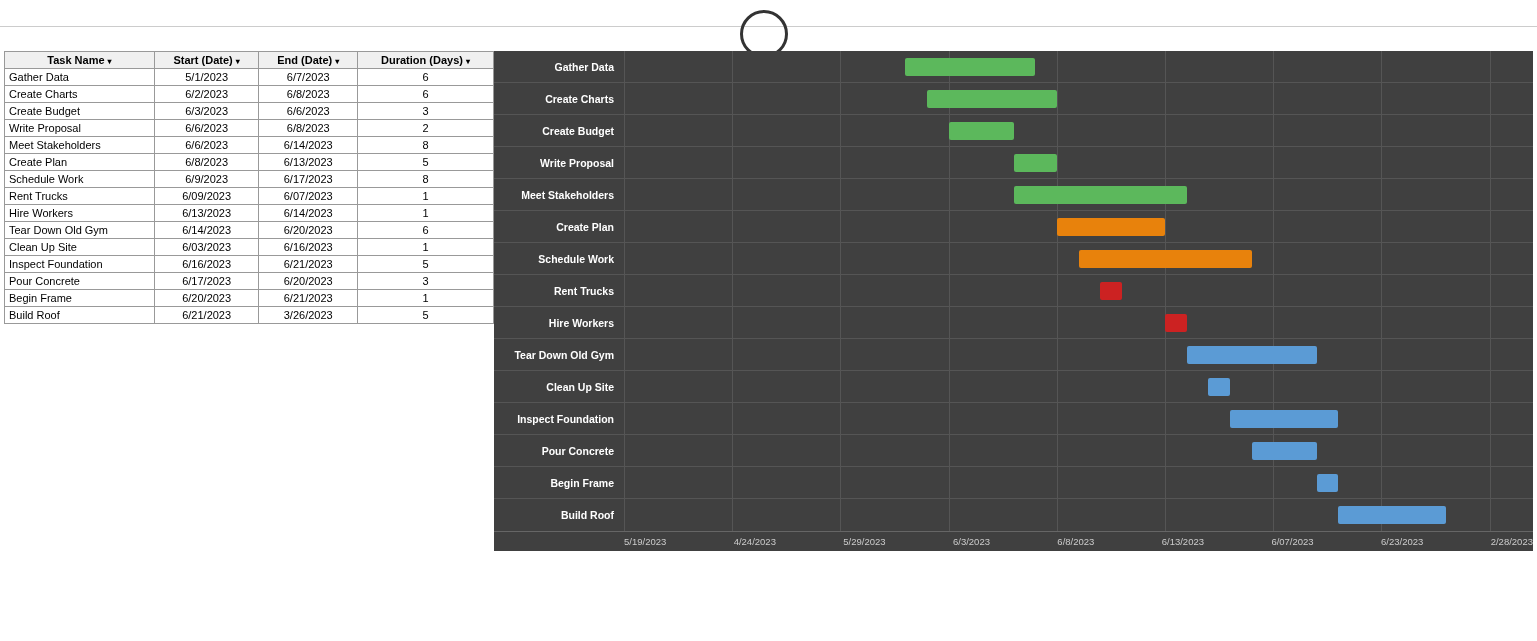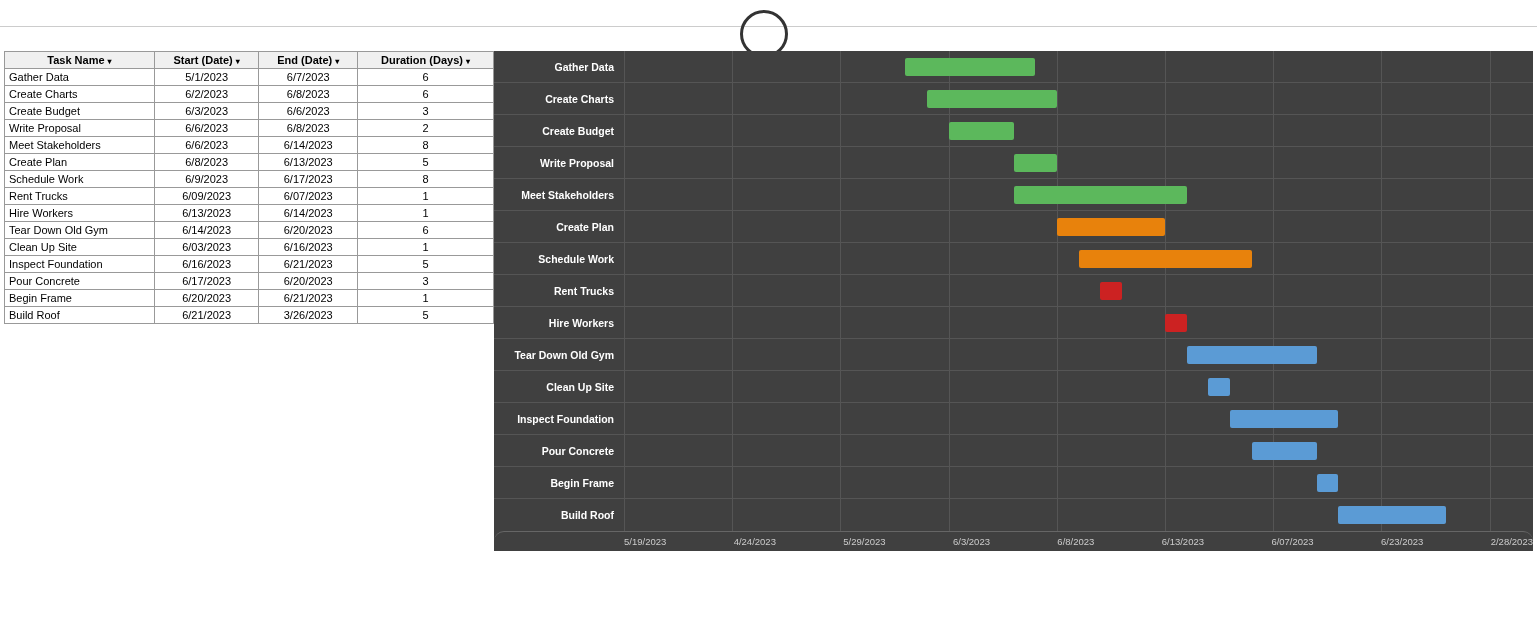--- a/index.html
+++ b/index.html
@@ -28,21 +28,21 @@
 
     .gantt-row { display: flex; align-items: center; height: 32px; border-bottom: 1px solid #555; position: relative; }
     .gantt-row:last-child { border-bottom: none; }
 
     .gantt-label { width: 130px; flex-shrink: 0; text-align: right; padding-right: 10px; color: #fff; font-size: 10.5px; font-weight: bold; }
 
     .gantt-bars-area { flex: 1; position: relative; height: 100%; }
 
     .gantt-bar { position: absolute; height: 18px; top: 50%; transform: translateY(-50%); border-radius: 2px; }
 
-    .x-axis { display: flex; background: #404040; border-top: 1px solid #666; border-radius: 10px; }
+    .x-axis { display: flex; background: #404040; border-top: 1px solid #666; }
     .x-axis-label-spacer { width: 130px; flex-shrink: 0; }
     .x-axis-labels { flex: 1; display: flex; justify-content: space-between; padding: 4px 0; }
     .x-axis-label { color: #ccc; font-size: 9.5px; text-align: center; }
 
     .grid-line { position: absolute; top: 0; bottom: 0; width: 1px; background: #555; pointer-events: none; }
   </style>
 </head>
 <body>
 
 <div style="position:relative;">

